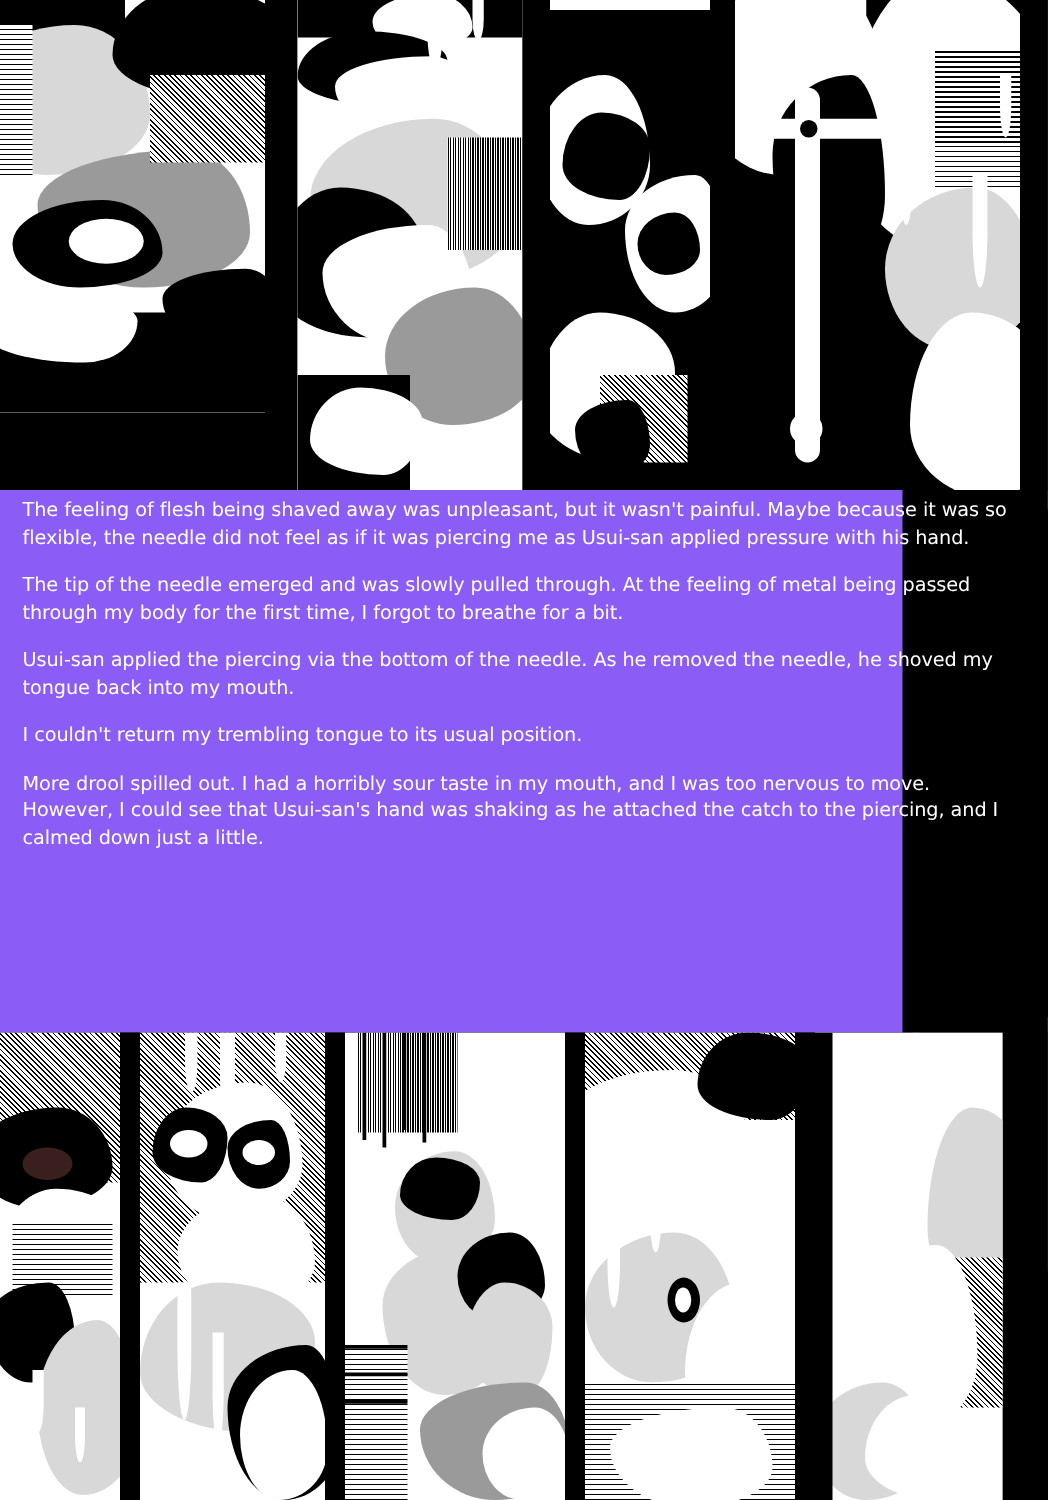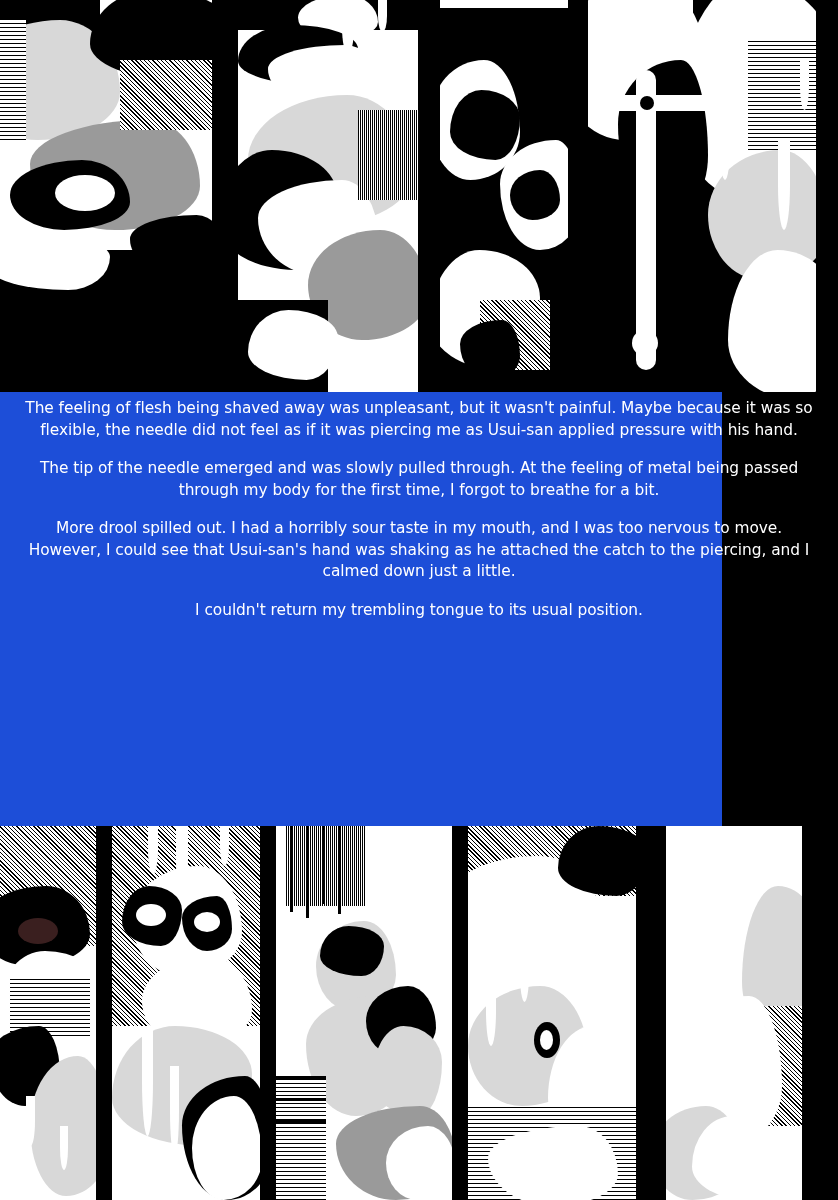--- a/index.html
+++ b/index.html
@@ -10,22 +10,21 @@
   body {
     width: 838px;
     height: 1200px;
     overflow: hidden;
     font-family: "DejaVu Sans", sans-serif;
   }
   .page {
     position: relative;
     width: 722px;
     height: 1200px;
-    background: #1d4ed8;
-    text-align: center;
+    background: #8b5cf6;
   }
 
   
   .strip {
     position: absolute;
     left: 0;
     width: 838px;
     display: flex;
     background: #000000;
     overflow: hidden;
@@ -177,22 +176,23 @@
       <div class="drip" style="left:190px;top:140px;width:12px;height:90px;"></div>
       <div class="drip" style="left:212px;top:60px;width:9px;height:50px;"></div>
       <div class="sh round w" style="left:44px;top:330px;width:26px;height:26px;"></div>
     </div>
 
   </div>
 
   <div class="text-block">
     <p class="para">The feeling of flesh being shaved away was unpleasant, but it wasn't painful. Maybe because it was so flexible, the needle did not feel as if it was piercing me as Usui-san applied pressure with his hand.</p>
     <p class="para">The tip of the needle emerged and was slowly pulled through. At the feeling of metal being passed through my body for the first time, I forgot to breathe for a bit.</p>
+    <p class="para">Usui-san applied the piercing via the bottom of the needle. As he removed the needle, he shoved my tongue back into my mouth.</p>
+    <p class="para">I couldn't return my trembling tongue to its usual position.</p>
     <p class="para">More drool spilled out. I had a horribly sour taste in my mouth, and I was too nervous to move. However, I could see that Usui-san's hand was shaking as he attached the catch to the piercing, and I calmed down just a little.</p>
-    <p class="para">I couldn't return my trembling tongue to its usual position.</p>
   </div>
 
   <div class="strip strip-bottom">
 
     <div class="panel" style="width:96px;height:374px;">
       <div class="sh w" style="left:0;top:0;width:96px;height:374px;"></div>
       <div class="sh g" style="left:0;top:0;width:96px;height:120px;"></div>
       <div class="sh blob1" style="left:-20px;top:60px;width:110px;height:80px;background:#000;"></div>
       <div class="sh round" style="left:18px;top:92px;width:40px;height:26px;background:#3a1f1f;"></div>
       <div class="sh blob2 w" style="left:0;top:125px;width:100px;height:90px;"></div>

